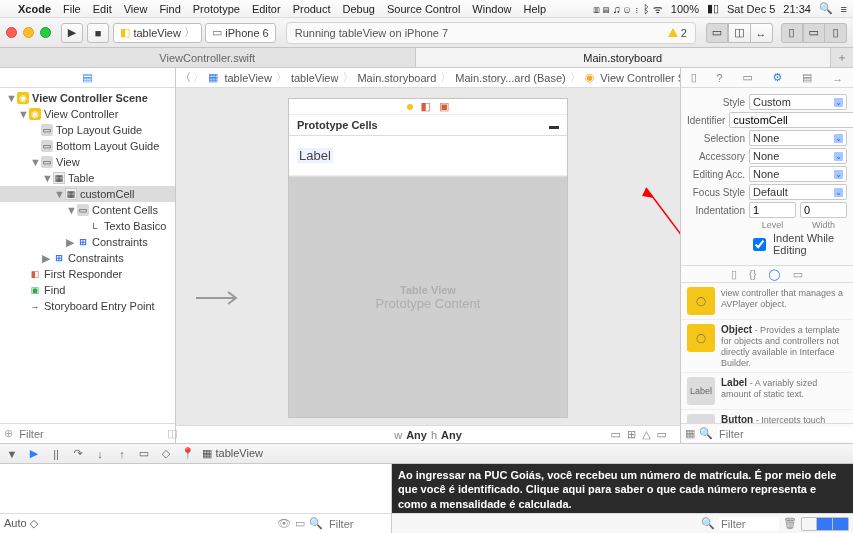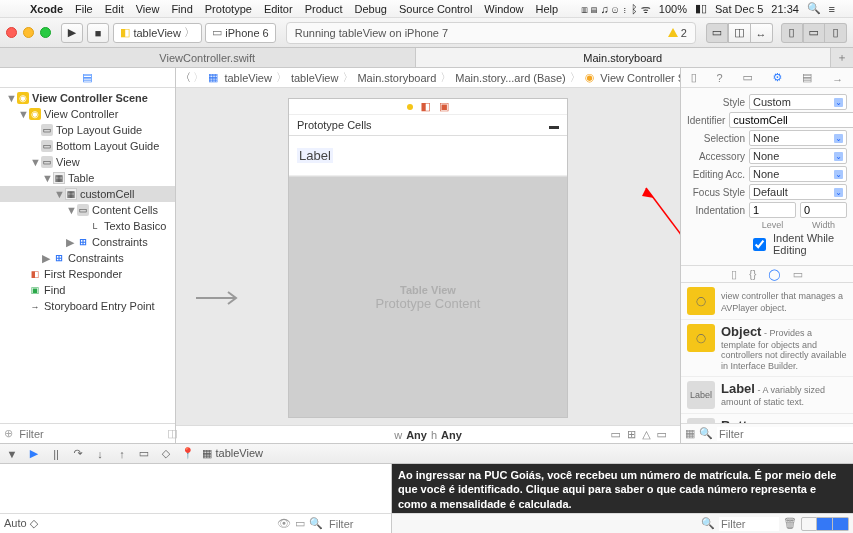--- a/index.html
+++ b/index.html
@@ -13,21 +13,21 @@
     --console-fg: #e8e8e8;
     --accent-blue: #2f7dff;
     --warn-yellow: #f5c518;
     --text: #3a3a3a;
     --muted: #8a8a8a;
   }
   * { box-sizing: border-box; font-family:-apple-system,Helvetica,Arial,sans-serif; font-size:11px; }
   body { margin:0; width:853px; height:533px; overflow:hidden; background:#fff; color:var(--text); display:flex; flex-direction:column; }
 
   
-  .menubar { height:18px; background:linear-gradient(#fdfdfd,#f2f2f2); border-bottom:1px solid #ddd; display:flex; align-items:center; padding:0 18px; gap:12px; }
+  .menubar { height:18px; background:linear-gradient(#fdfdfd,#f2f2f2); border-bottom:1px solid #ddd; display:flex; align-items:center; padding:0 6px; gap:12px; }
   .menubar .apple { font-size:12px; }
   .menubar .right { margin-left:auto; display:flex; gap:8px; align-items:center; font-size:10px; }
   .menubar span { color:#222; }
 
   
   .toolbar { height:30px; background:linear-gradient(#f7f7f7,#e8e8e8); border-bottom:1px solid #c4c4c4; display:flex; align-items:center; padding:0 6px; gap:4px; position:relative;}
   .traffic { display:flex; gap:6px; margin-right:6px; }
   .traffic i { width:11px;height:11px;border-radius:50%; display:block;}
   .traffic .r{background:#ff5f57;border:1px solid #e34138;}
   .traffic .y{background:#ffbd2e;border:1px solid #e1a117;}
@@ -77,21 +77,21 @@
 
   
   .center { flex:1; display:flex; flex-direction:column; min-width:0;}
   .jump { height:20px; border-bottom:1px solid var(--light-border); display:flex; align-items:center; padding:0 4px; gap:2px; color:#555; overflow:hidden;}
   .jump .sep{color:#bbb;}
   .jump .crumb{padding:0 2px;white-space:nowrap;}
   .canvas-wrap { flex:1; background:var(--canvas-bg); position:relative; overflow:hidden; display:flex; align-items:flex-start; justify-content:center;}
   .device { margin-top:10px; width:280px; background:#fff; border:1px solid #c4c4c4; display:flex; flex-direction:column; height:320px;}
   .dev-status { height:16px; background:#fff; display:flex; align-items:center; justify-content:center; gap:8px; border-bottom:1px solid #eee;}
   .dot{width:6px;height:6px;border-radius:50%;}
-  .dev-head { height:20px; display:flex; align-items:center; padding:0 8px; justify-content:space-between; font-size:12px; font-weight:400; color:#333;}
+  .dev-head { height:20px; display:flex; align-items:center; padding:0 8px; justify-content:space-between; font-size:12px; font-weight:700; color:#333;}
   .cell-area{border-top:1px solid #ddd;border-bottom:1px solid #ddd;}
   .cell { height:40px; display:flex; align-items:center; padding:0 8px; border-bottom:1px solid #eee; background:#fff;}
   .cell .lbl{background:#eef2ff; padding:0 2px; color:#444; font-size:13px;}
   .proto-body { flex:1; background:#cfcfcf; display:flex; flex-direction:column; align-items:center; justify-content:center; color:#aeaeae; font-size:20px; font-weight:600;}
   .proto-body small{font-size:13px;font-weight:500;}
   .size-bar { height:18px; border-top:1px solid var(--light-border); display:flex; align-items:center; justify-content:center; gap:4px; font-size:10px; color:#888;}
   .size-bar b{color:#333;}
   .big-arrow { position:absolute; left:20px; top:200px; color:#9a9a9a;}
 
   
@@ -110,21 +110,21 @@
   .field .ctrl .arr{color:#1e66ff;font-size:8px;background:#a7c7ff;border-radius:1px;padding:0 1px;}
   .field input[type=text]{flex:1;height:16px;border:1px solid #c9c9c9;border-radius:2px;padding:0 3px;}
   .chk{display:flex;align-items:center;gap:4px;margin:2px 0 2px 62px;font-size:10px;color:#444;}
   .lib-tabs{height:18px;border-top:1px solid var(--light-border);border-bottom:1px solid var(--light-border);display:flex;justify-content:center;gap:12px;align-items:center;}
   .lib-tabs span{color:#999;}
   .lib-tabs span.on{color:#2f7dff;}
   .lib{flex:0 0 140px;overflow:auto;}
   .lib-item{display:flex;gap:6px;padding:4px 6px;border-bottom:1px solid #eee;}
   .lib-item .thumb{width:28px;height:28px;flex-shrink:0;display:flex;align-items:center;justify-content:center;border-radius:3px;}
   .lib-item .txt{font-size:9px;color:#777;line-height:1.2;}
-  .lib-item .txt b{color:#333;font-size:13px;}
+  .lib-item .txt b{color:#333;font-size:10px;}
   .lib-filter{height:20px;border-top:1px solid var(--light-border);display:flex;align-items:center;padding:0 4px;gap:4px;}
 
   
   .debug { height:90px; border-top:1px solid var(--border); display:flex; flex-direction:column;}
   .debug-bar{height:20px;background:linear-gradient(#f7f7f7,#ececec);border-bottom:1px solid var(--border);display:flex;align-items:center;padding:0 4px;gap:6px;}
   .debug-bar .spacer{flex:1;}
   .db-ico{width:16px;height:16px;display:flex;align-items:center;justify-content:center;color:#666;border:1px solid transparent;border-radius:2px;}
   .db-ico.on{color:#2f7dff;}
   .debug-body{flex:1;display:flex;min-height:0;}
   .vars{flex:0 0 392px;border-right:1px solid var(--border);display:flex;flex-direction:column;}

